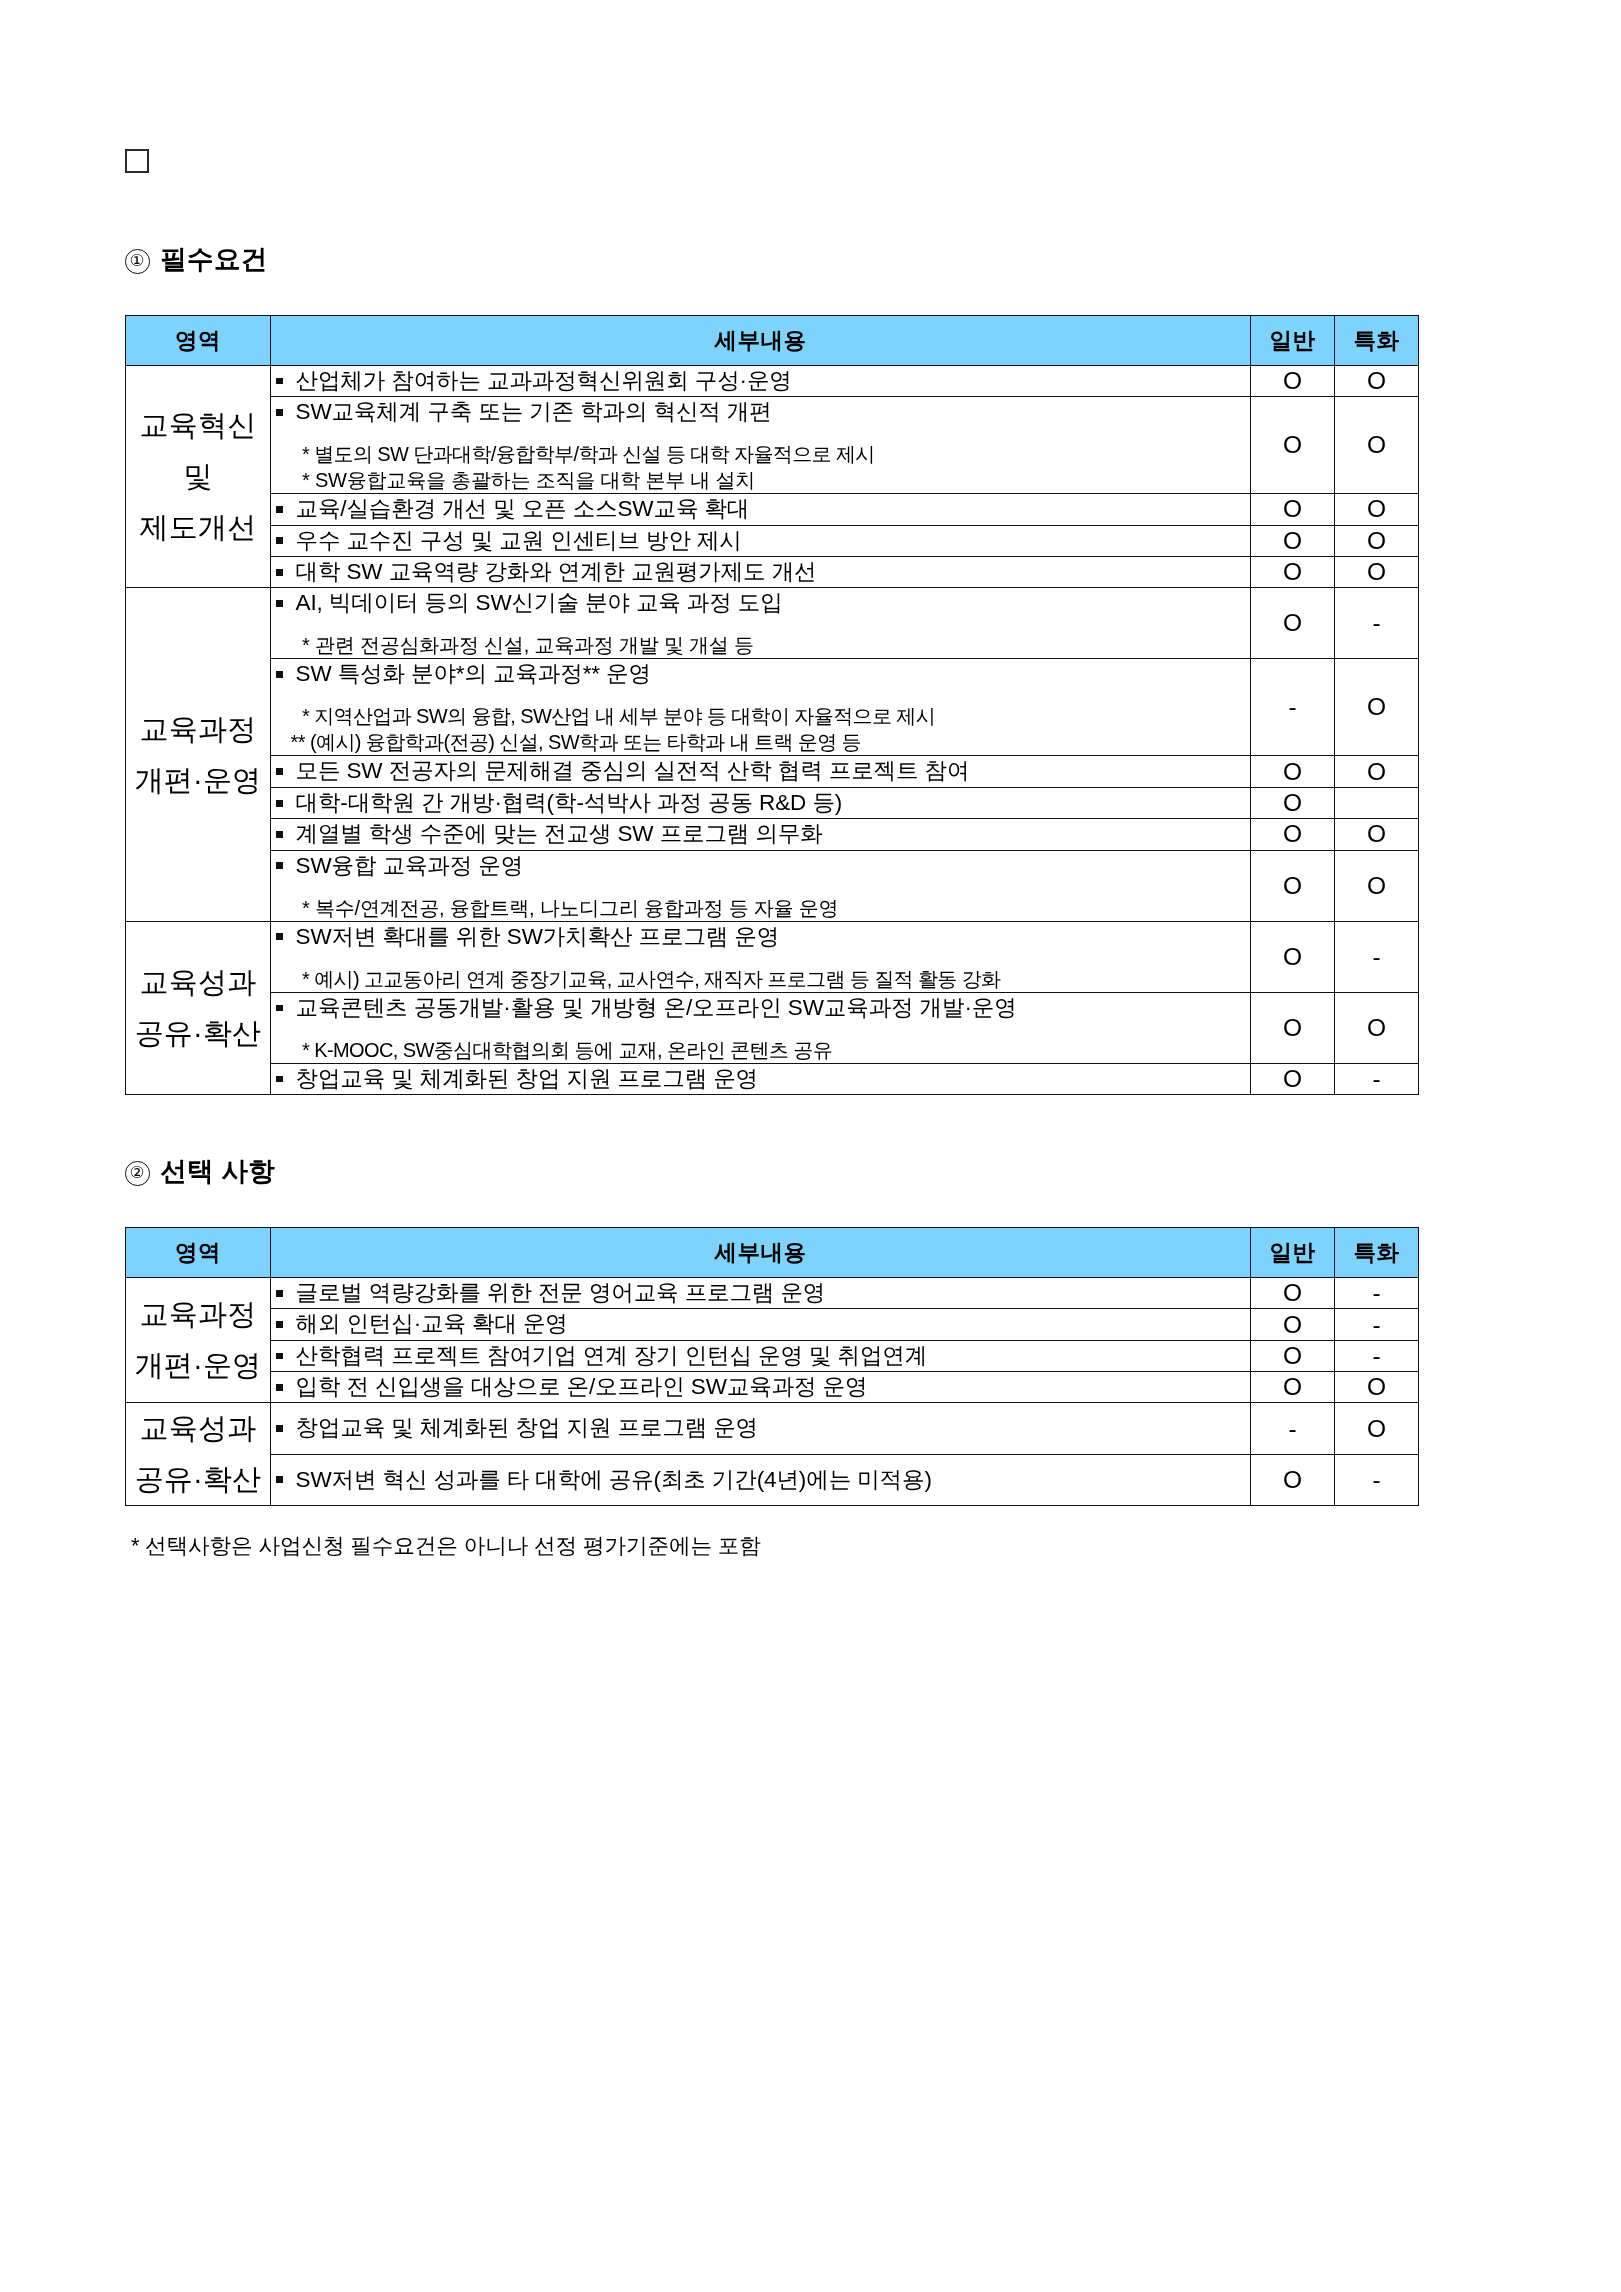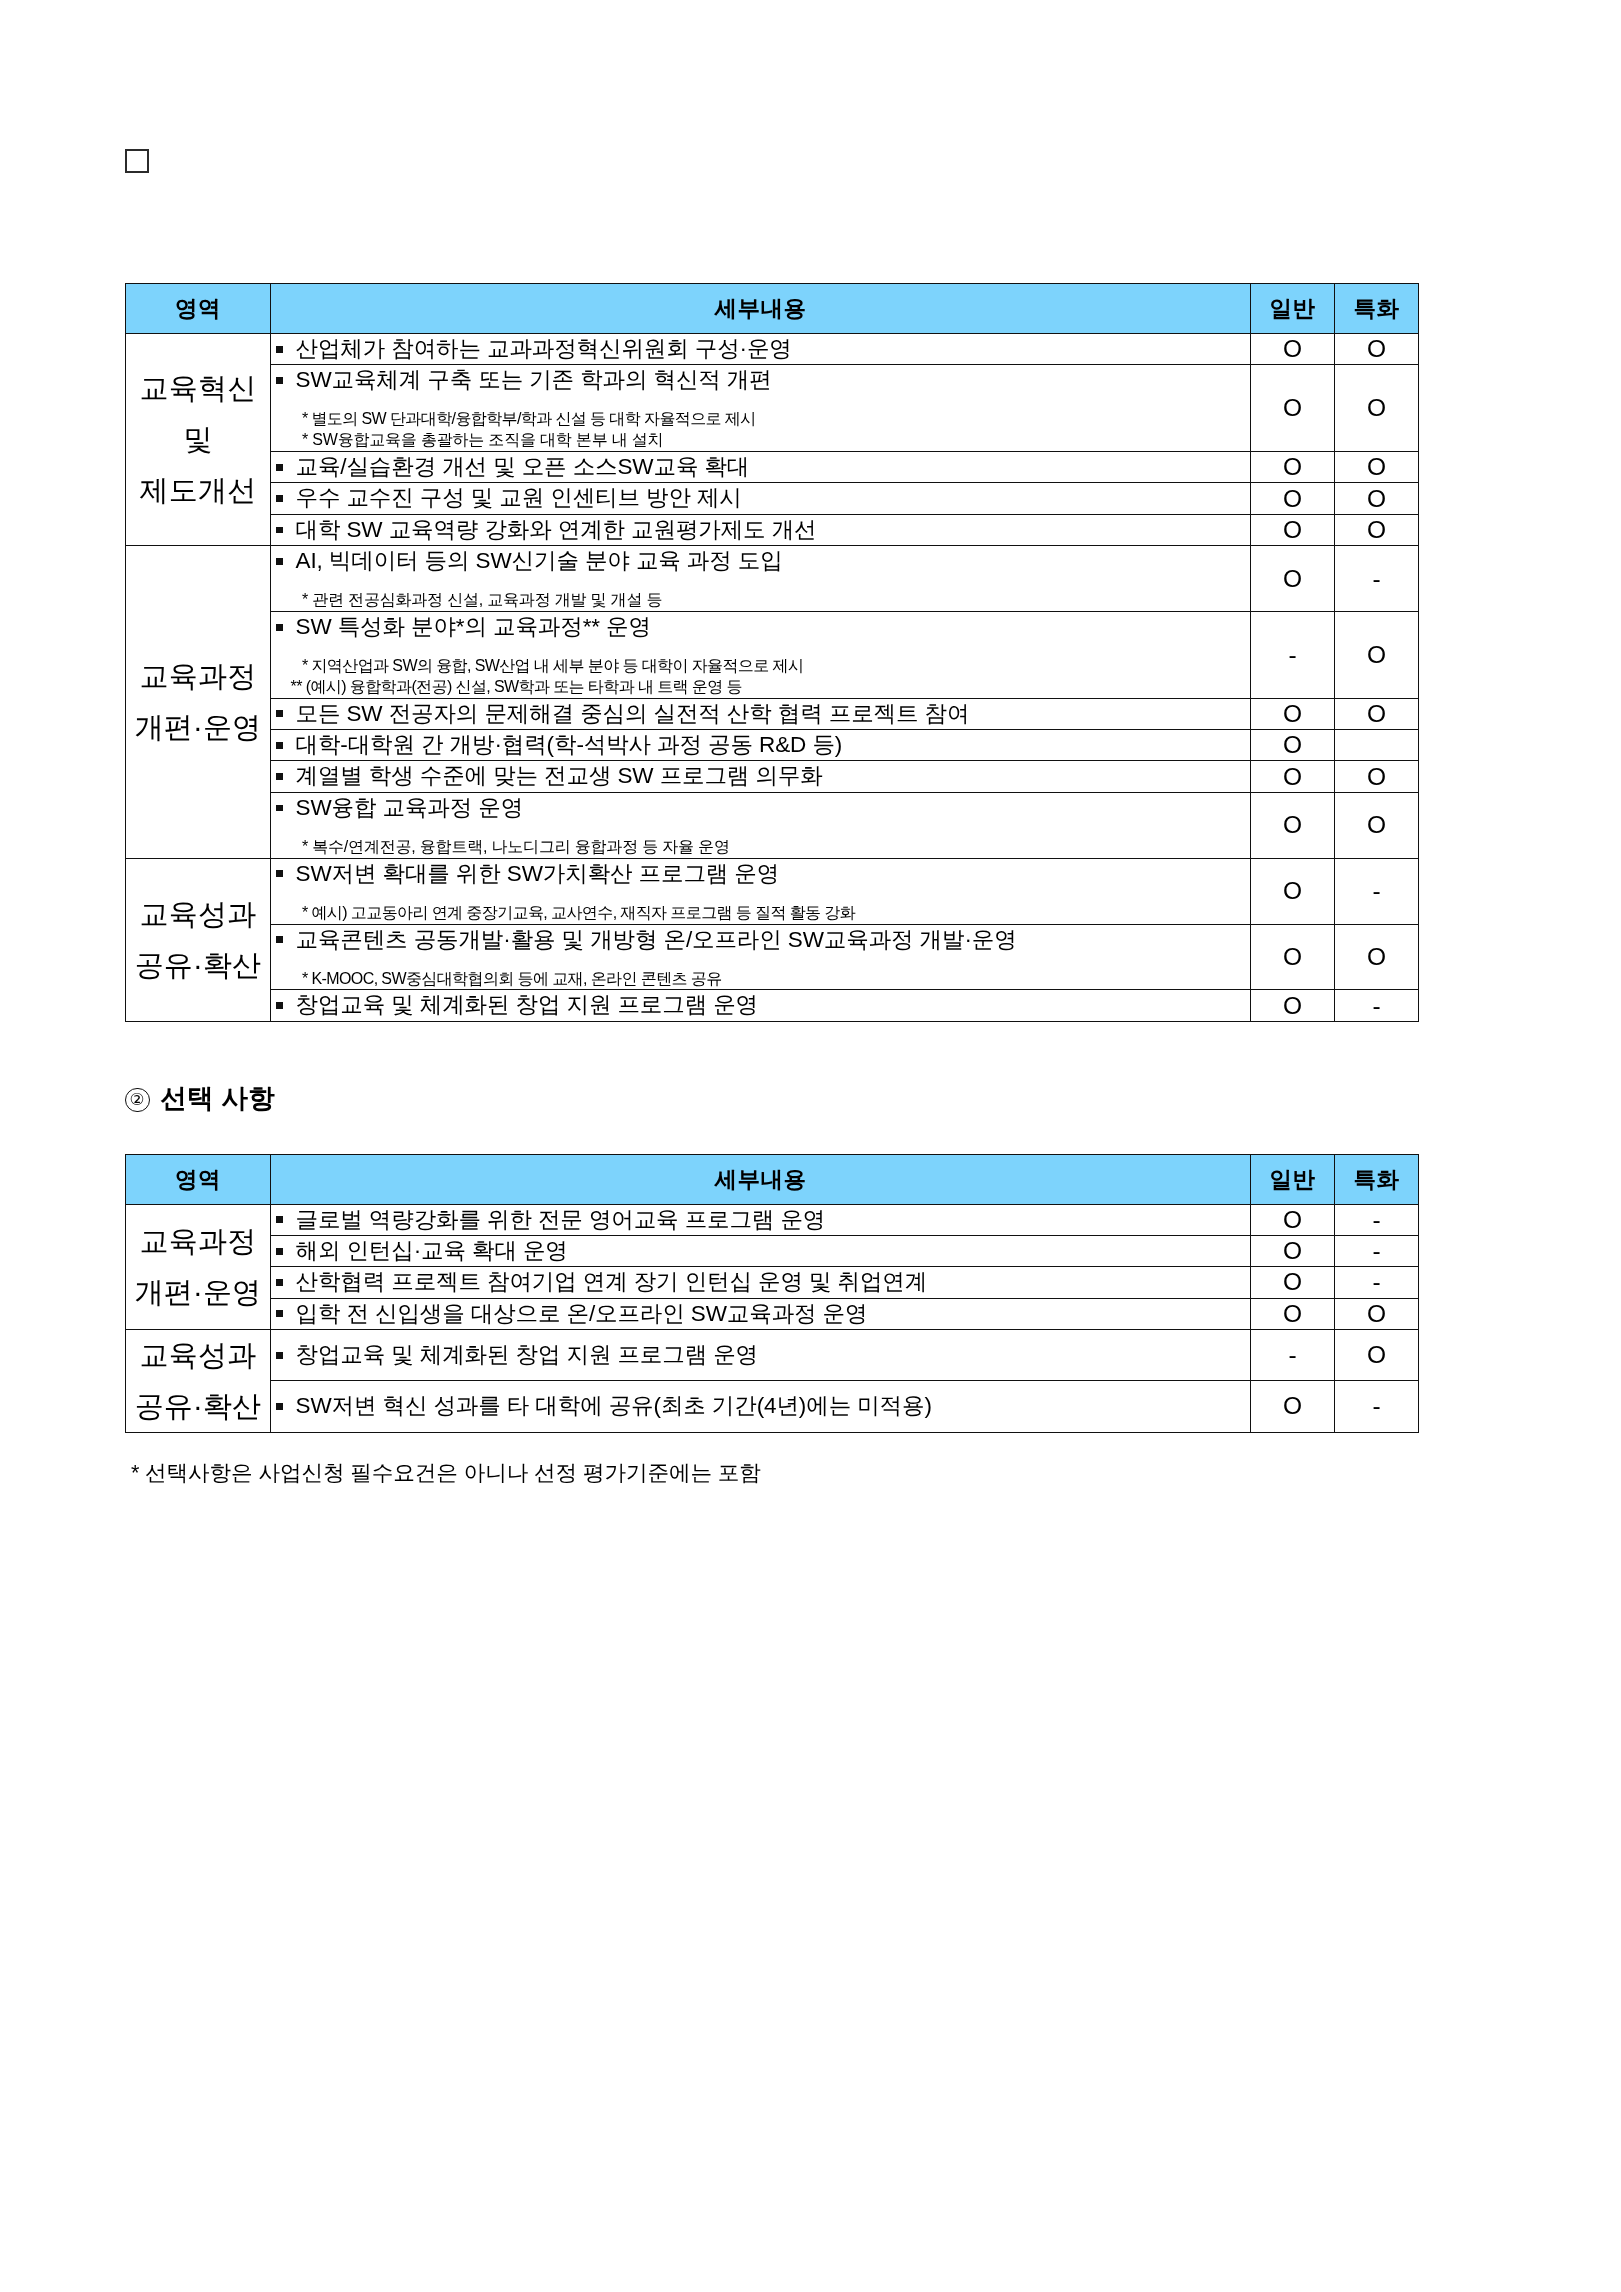--- a/index.html
+++ b/index.html
@@ -119,21 +119,21 @@
     position: absolute;
     left: 4.9px;
     top: 11.8px;
     width: 6.9px;
     height: 6.9px;
     background: #111;
   }
   .note {
     display: block;
     padding-left: 31px;
-    font-size: 16px;
+    font-size: 20px;
     line-height: 1.3;
     margin-top: 12.7px;
     letter-spacing: -0.2px;
     white-space: nowrap;
   }
   .note.tight { letter-spacing: -0.6px; }
   .note.dbl { padding-left: 19.6px; }
   .li + .note { margin-top: 13.7px; }
   .note + .note { margin-top: 0; }
 
@@ -148,20 +148,23 @@
 <body>
 
 <div class="page">
 
   <h1 class="doc-title">
     <span class="box-glyph"></span>
   </h1>
 
   <div class="gap-1"></div>
 
+  <h2 class="section-heading">
+    <span class="circled">①</span><span>필수요건</span>
+  </h2>
 
   <div class="gap-2"></div>
 
   <table class="req" id="table-required">
     <colgroup>
       <col class="col-area">
         <col class="col-detail">
         <col class="col-mark">
         <col class="col-mark">
     </colgroup>

